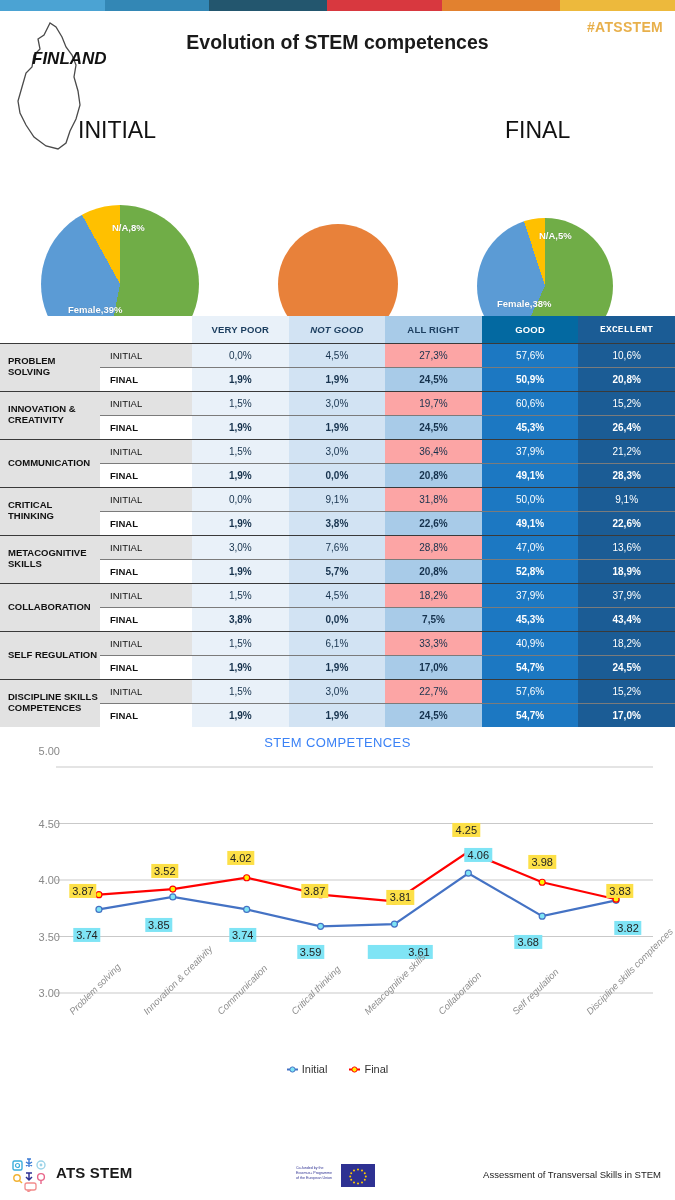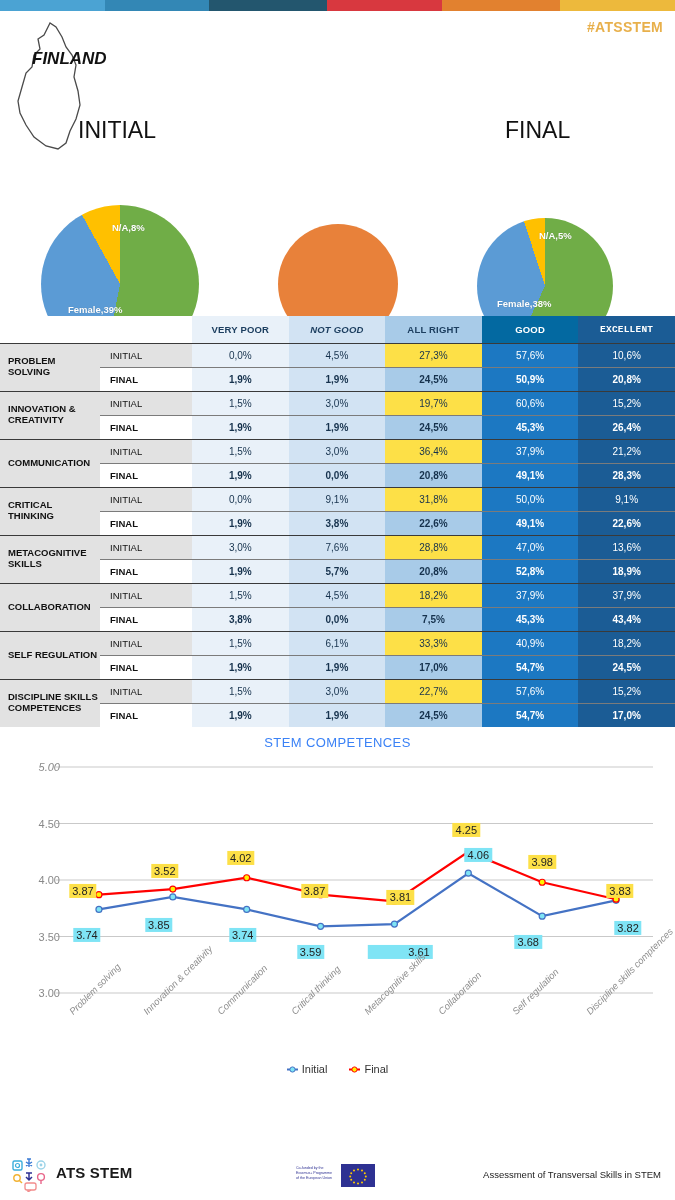--- a/index.html
+++ b/index.html
@@ -69,21 +69,21 @@
   td.lbl {
     background: #E2E2E2; color: #111; font-weight: bold; font-size: 9.5px;
     text-align: left; padding-left: 8px; line-height: 1.15;
   }
   td.phase { font-size: 9.5px; text-align: left; padding-left: 10px; color: #111; }
   tr.initial td.phase { background: #E2E2E2; font-weight: normal; }
   tr.final   td.phase { background: #ffffff; font-weight: bold; }
 
   tr.initial td.d1 { background: #E9F1F9; color: #16324d; }
   tr.initial td.d2 { background: #D2E3F3; color: #16324d; }
-  tr.initial td.d3 { background: #fde047; color: #16324d; }
+  tr.initial td.d3 { background: #fca5a5; color: #16324d; }
   tr.initial td.d4 { background: #1C78C2; color: #ffffff; }
   tr.initial td.d5 { background: #1B5C95; color: #ffffff; }
   tr.final td.d1 { background: #E9F1F9; color: #16324d; font-weight: bold; }
   tr.final td.d2 { background: #D2E3F3; color: #16324d; font-weight: bold; }
   tr.final td.d3 { background: #A8CBE8; color: #16324d; font-weight: bold; }
   tr.final td.d4 { background: #1C78C2; color: #ffffff; font-weight: bold; }
   tr.final td.d5 { background: #1B5C95; color: #ffffff; font-weight: bold; }
 
   tr.grp-top td { border-top: 1.6px solid #3a3a3a; }
   tr.initial td.phase, tr.initial td.d1, tr.initial td.d2,
@@ -152,20 +152,21 @@
   </div>
 
 <div id="header">
   <svg id="finland-map" viewBox="0 0 120 140">
     <path d="M46 10 L40 22 L34 26 L36 36 L30 42 L28 54 L22 60 L18 74 L14 88 L16 100
              L22 112 L30 124 L42 133 L54 136 L62 130 L66 118 L72 106 L76 92 L74 78
              L70 64 L72 52 L68 42 L62 34 L58 24 L52 14 Z" fill="#ffffff" stroke="#4a4a4a" stroke-width="1.3"></path>
   </svg>
   <div id="finland-label">FINLAND</div>
   <div id="hashtag">#ATSSTEM</div>
+  <div id="title">Evolution of STEM competences</div>
 </div>
 
 <div id="pierow">
   <div id="circle-orange"></div>
 <div class="pie-title" style="left: 78px; top: 6px;">INITIAL</div>
     <div class="pie" style="left: 41px; top: 94px; height: 158px; width: 158px; background: conic-gradient(rgb(112, 173, 71) 0deg, rgb(112, 173, 71) 190.8deg, rgb(91, 155, 213) 190.8deg, rgb(91, 155, 213) 331.2deg, rgb(255, 192, 0) 331.2deg, rgb(255, 192, 0) 360deg);"></div>
     <div class="pie-label" style="left: 160px; top: 228px;">Male,53%</div>
     <div class="pie-label" style="left: 68px; top: 193px;">Female,39%</div>
     <div class="pie-label" style="left: 112px; top: 111px;">N/A,8%</div>
     <div class="pie-title" style="left: 505px; top: 6px;">FINAL</div>
@@ -404,21 +405,21 @@
           <line x1="0" x2="11" y1="4.5" y2="4.5" stroke="#FF0000" stroke-width="2"></line>
           <circle cx="5.5" cy="4.5" r="2.6" fill="#FFF200" stroke="#FF0000" stroke-width="1"></circle>
         </svg>
         <span>Final</span>
       </div>
     </div>
 <div class="ytick" style="top: 266px;">3.00</div>
     <div class="ytick" style="top: 209.5px;">3.50</div>
     <div class="ytick" style="top: 153px;">4.00</div>
     <div class="ytick" style="top: 96.5px;">4.50</div>
-    <div class="ytick" style="top: 40px; font-style: italic;">5.00</div>
+    <div class="ytick" style="top: 24px;">5.00</div>
   </div>
 
 <div id="footer">
   <svg style="position:absolute;left:12px;top:10px;width:38px;height:34px" viewBox="0 0 38 34">
     <rect x="1" y="3" width="9" height="9" rx="1.5" fill="none" stroke="#3AAEDC" stroke-width="1.4"></rect>
     <circle cx="5.5" cy="7.5" r="2" fill="none" stroke="#3AAEDC" stroke-width="1.2"></circle>
     <path d="M15 1 L19 1 M17 1 L17 9 M14 4 L20 8 M20 4 L14 8" stroke="#3A7BD5" stroke-width="1.4" fill="none"></path>
     <circle cx="29" cy="7" r="4" fill="none" stroke="#9BD3E8" stroke-width="1.4"></circle>
     <circle cx="29" cy="7" r="1.4" fill="#9BD3E8"></circle>
     <circle cx="5" cy="20" r="3.2" fill="none" stroke="#F2B233" stroke-width="1.4"></circle>

